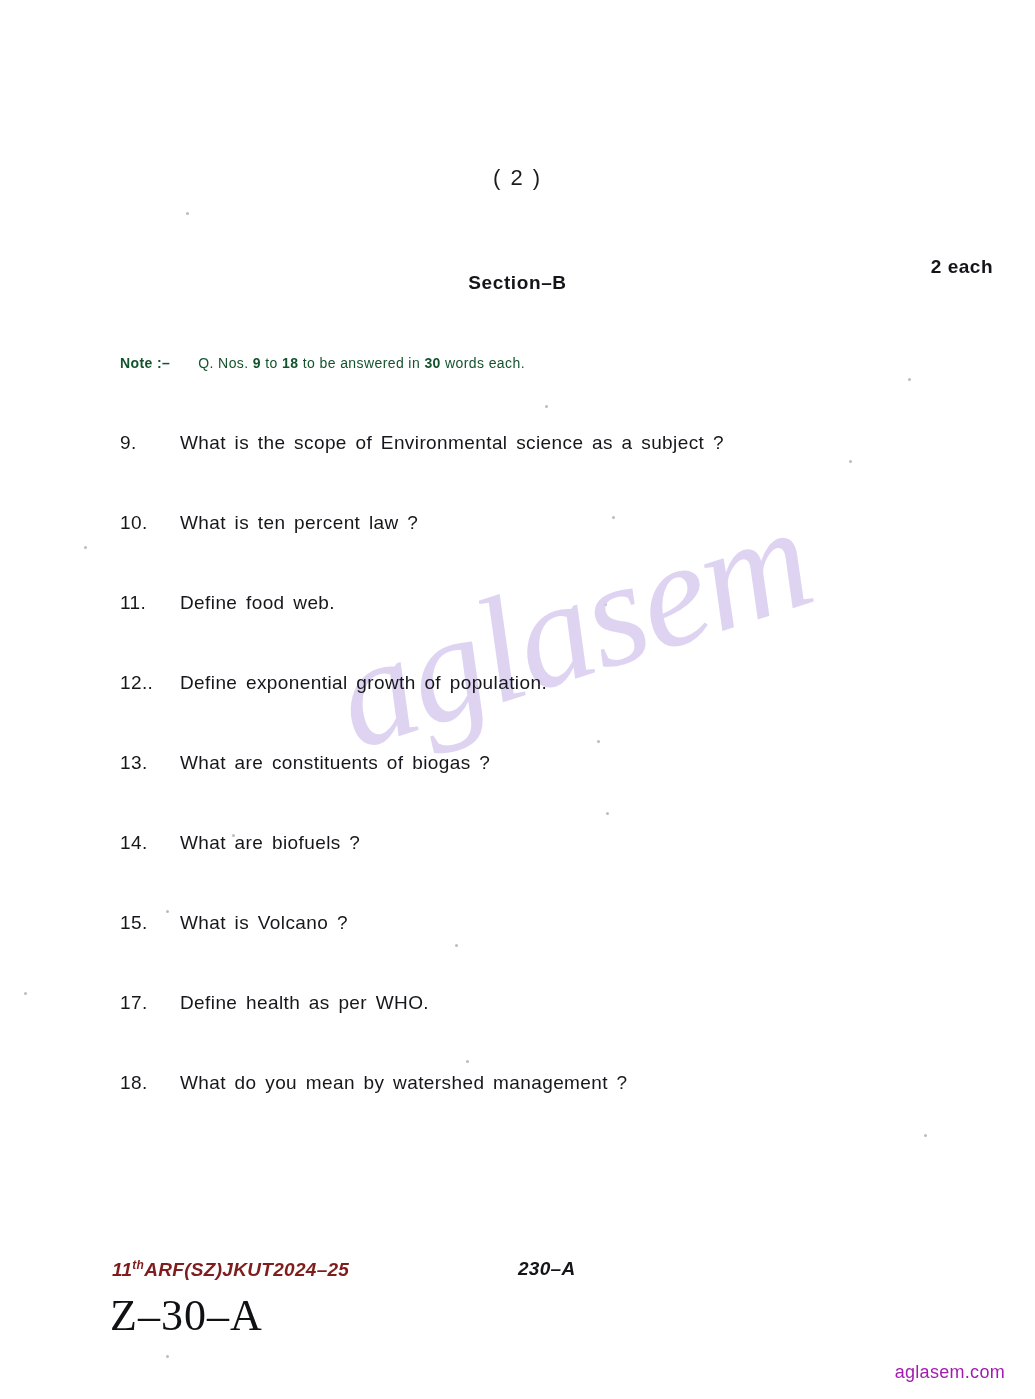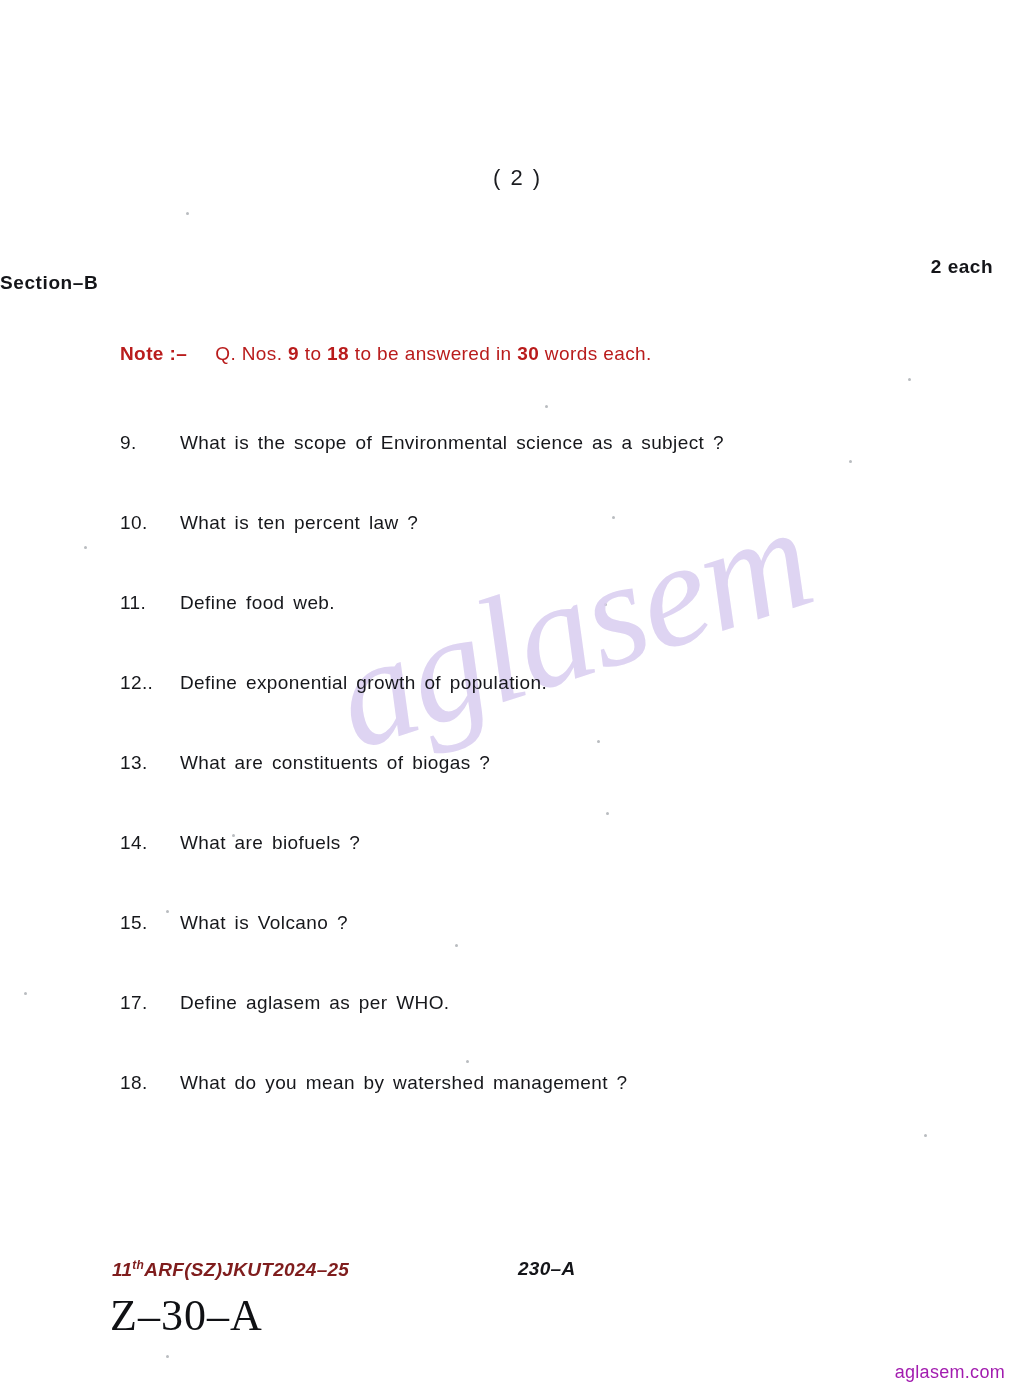--- a/index.html
+++ b/index.html
@@ -35,43 +35,43 @@
     font-size: 22px;
     letter-spacing: 2px;
     color: #1b1c20;
   }
 
   .section-title {
     position: absolute;
     top: 272px;
     left: 0;
     width: 1035px;
-    text-align: left;
+    text-align: center;
     font-size: 19px;
     font-weight: bold;
     letter-spacing: 0.6px;
     color: #141519;
   }
 
   .marks-note {
     position: absolute;
     top: 256px;
     right: 42px;
     font-size: 19px;
     font-weight: bold;
     color: #141519;
     letter-spacing: 0.5px;
   }
 
   .note-line {
     position: absolute;
-    top: 343px;
+    top: 355px;
     left: 120px;
-    font-size: 19px;
-    color: #b91c1c;
+    font-size: 14px;
+    color: #14532d;
     letter-spacing: 0.4px;
     white-space: nowrap;
   }
   .note-line .note-label {
     font-weight: bold;
     margin-right: 28px;
   }
   .note-line b { font-weight: bold; }
 
   .q-list {
@@ -229,21 +229,21 @@
     <div class="q-item">
       <span class="q-num">14.</span>
       <span class="q-text">What are biofuels ?</span>
     </div>
     <div class="q-item">
       <span class="q-num">15.</span>
       <span class="q-text">What is Volcano ?</span>
     </div>
     <div class="q-item">
       <span class="q-num">17.</span>
-      <span class="q-text">Define aglasem as per WHO.</span>
+      <span class="q-text">Define health as per WHO.</span>
     </div>
     <div class="q-item">
       <span class="q-num">18.</span>
       <span class="q-text">What do you mean by watershed management ?</span>
     </div>
   </div>
 
   <div class="footer-code"><span>11</span><sup>th</sup><span>ARF(SZ)JKUT2024–25</span></div>
 
   <div class="footer-num">230–A</div>

